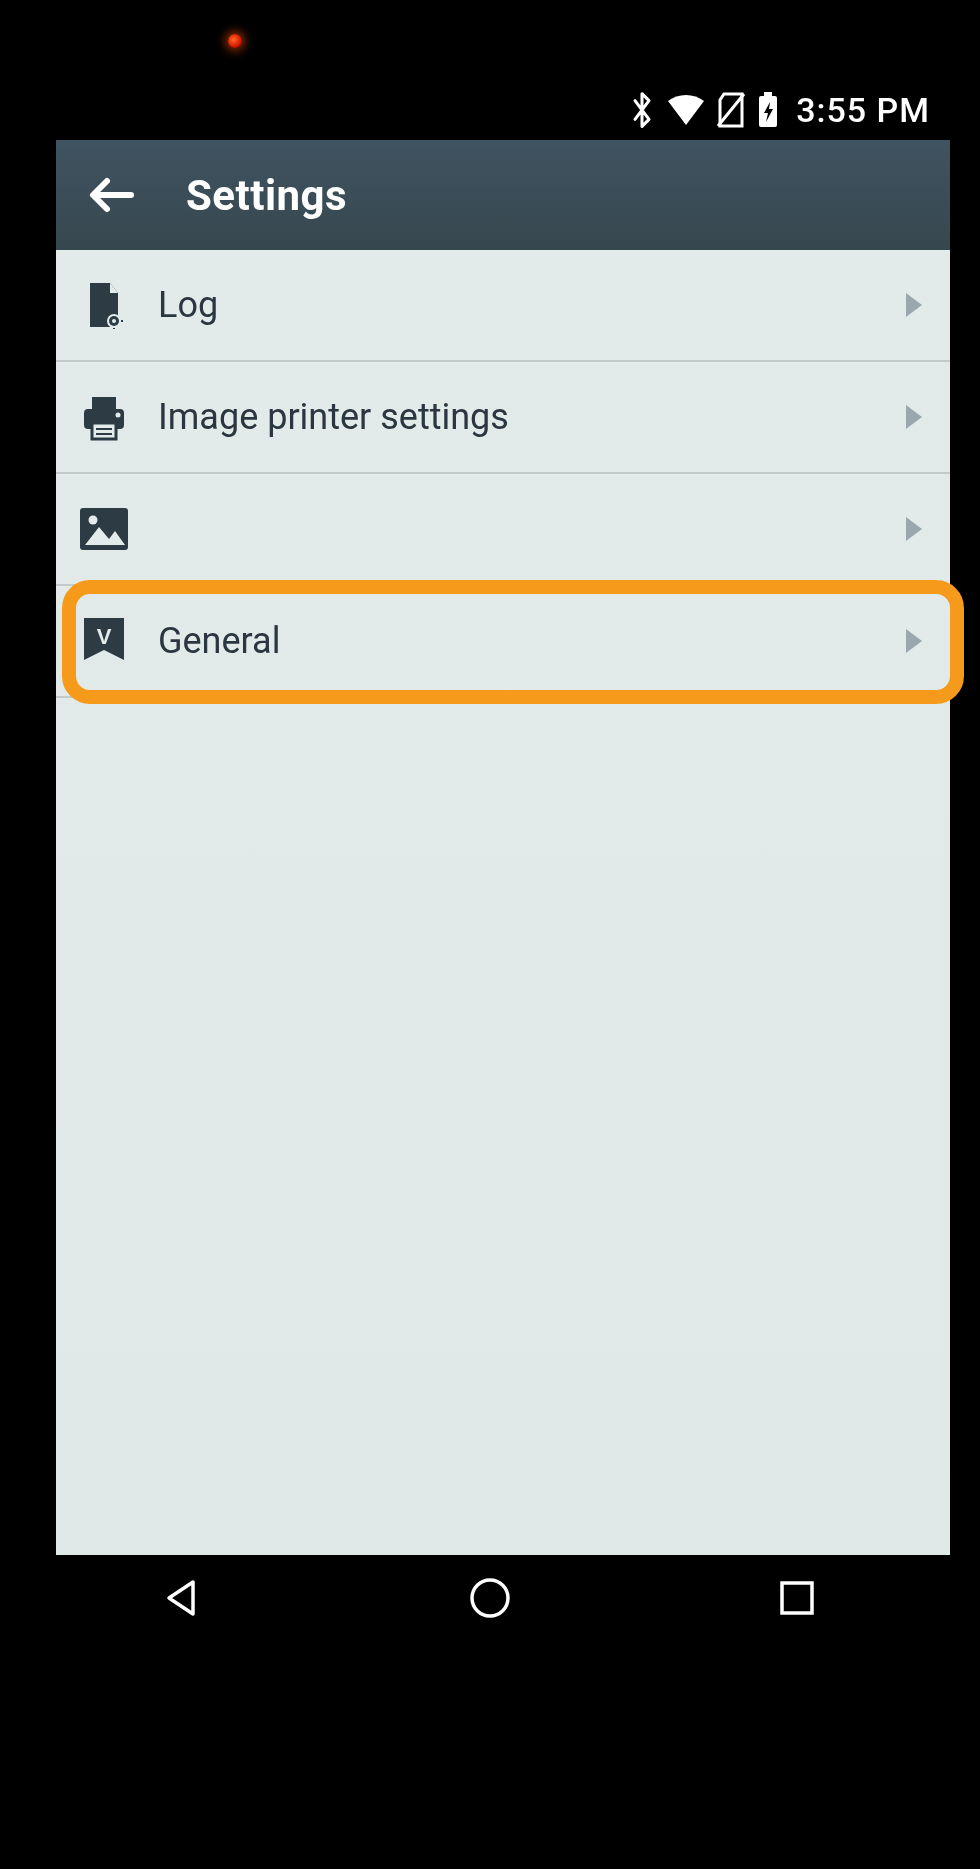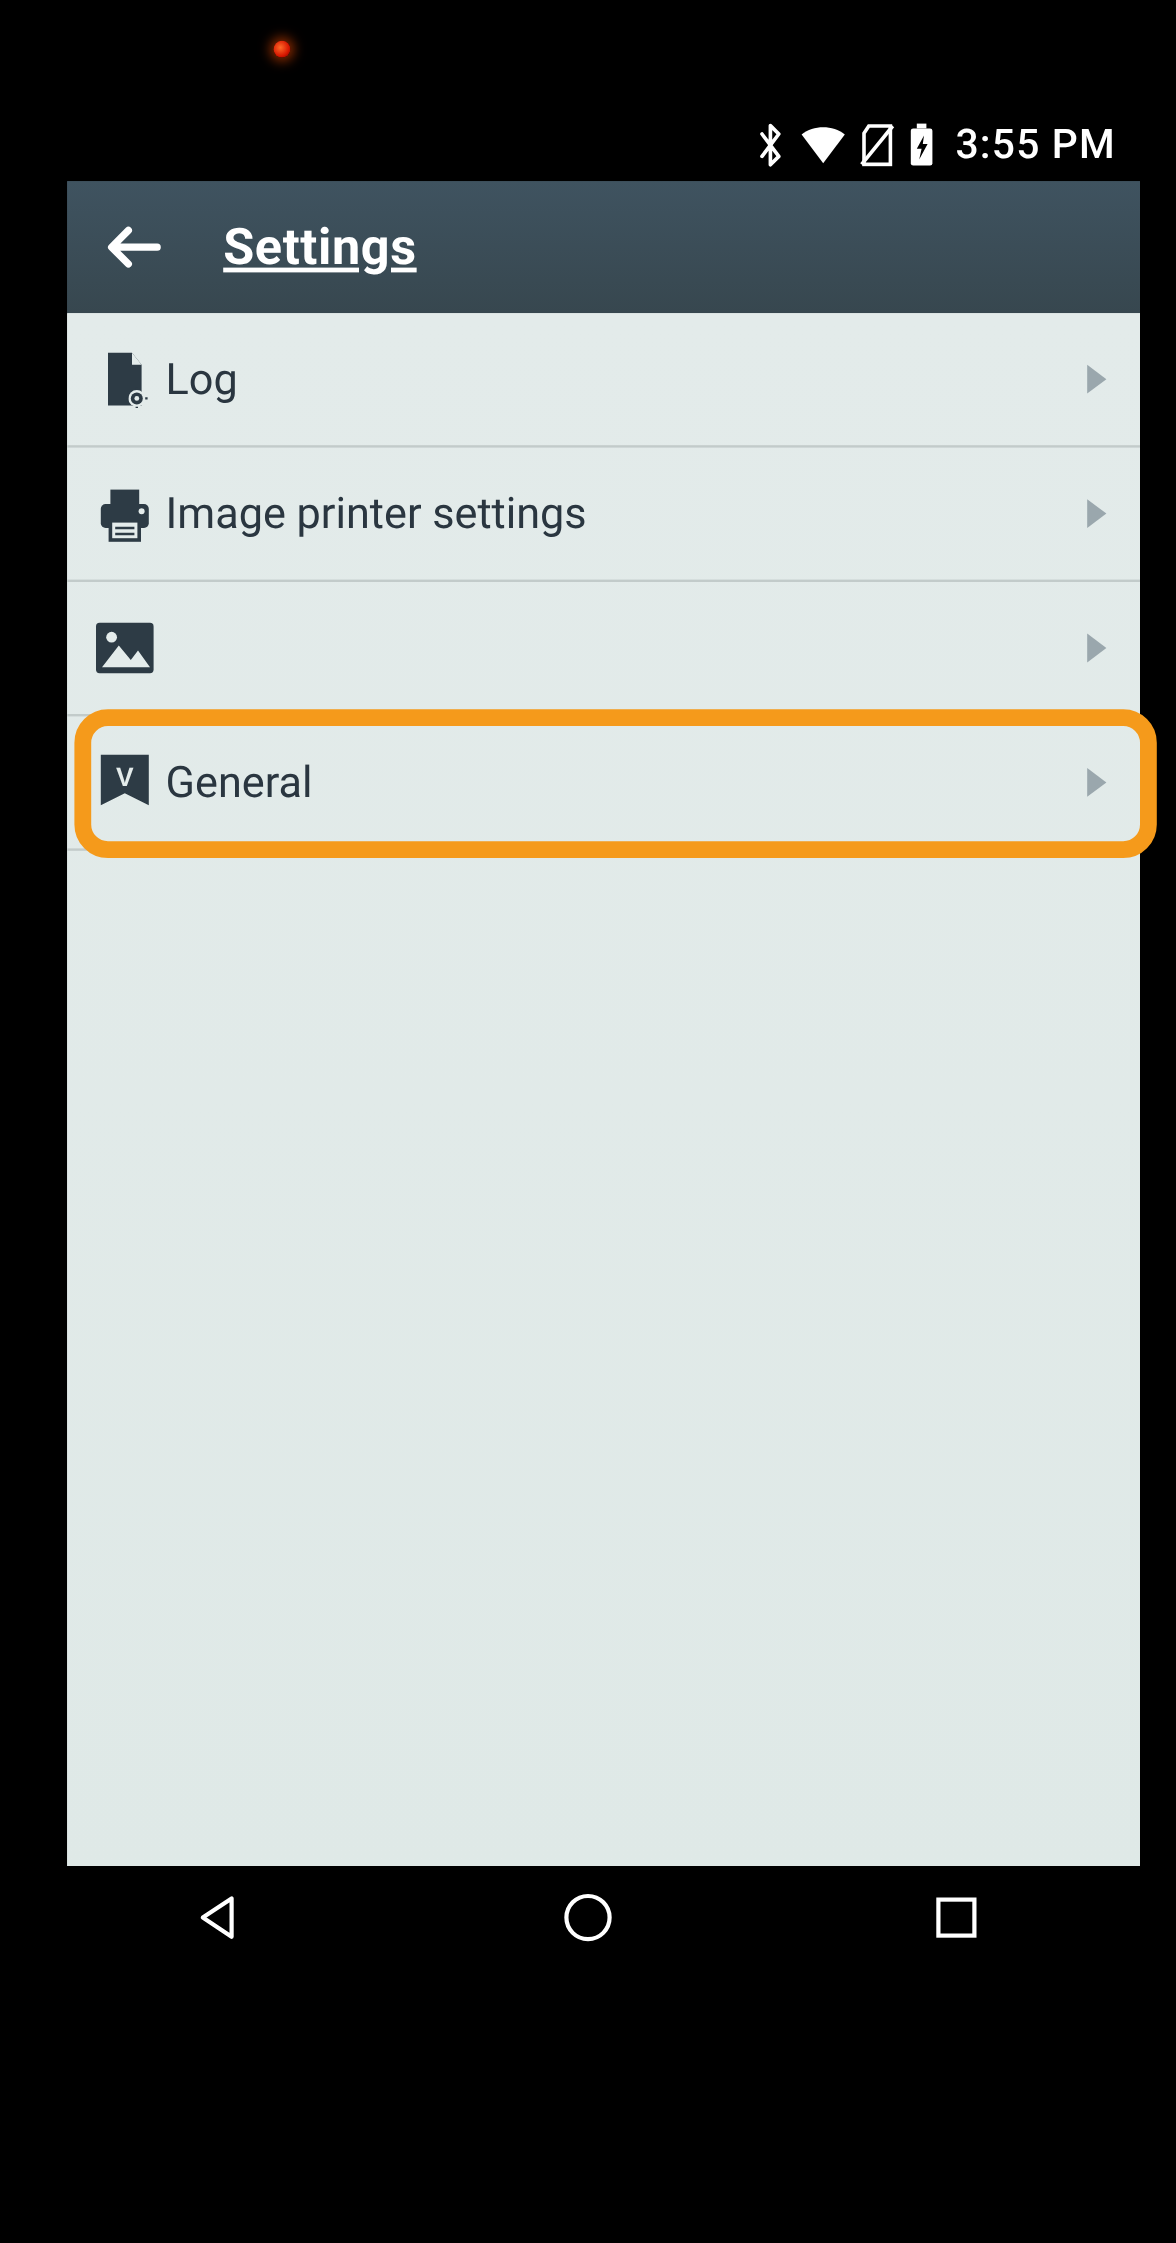--- a/index.html
+++ b/index.html
@@ -6,21 +6,21 @@
   html, body {
     width: 980px;
     height: 1869px;
     background: #000;
     font-family: Roboto, Arial, sans-serif;
     overflow: hidden;
   }
   .device-frame {
     position: absolute;
     left: 30px;
-    top: 91px;
+    top: 80px;
     width: 920px;
     height: 1475px;
     background: #000;
     border-radius: 12px;
     display: flex;
     flex-direction: column;
     padding-left: 26px;
   }
   .camera-led {
     position: absolute;
@@ -63,21 +63,20 @@
     display: flex;
     align-items: center;
     justify-content: center;
     cursor: pointer;
   }
   .app-title {
     font-size: 42px;
     font-weight: 700;
     margin-left: 40px;
     letter-spacing: 0.5px;
-    text-decoration: underline;
   }
   
   .content {
     flex: 1;
     background: #e4eceb;
     background-image: linear-gradient(180deg, #e3ebea, #dfe9e7);
     position: relative;
   }
   .list-item {
     display: flex;
@@ -90,21 +89,21 @@
   .list-item .icon-box {
     width: 52px;
     height: 52px;
     flex: 0 0 52px;
     display: flex;
     align-items: center;
     justify-content: center;
     color: #2d3b45;
   }
   .list-item .label {
-    margin-left: 8px;
+    margin-left: 28px;
     font-size: 36px;
     color: #2a3640;
   }
   .chevron {
     margin-left: auto;
     width: 0; height: 0;
     border-top: 12px solid transparent;
     border-bottom: 12px solid transparent;
     border-left: 16px solid #9aa7ad;
   }

